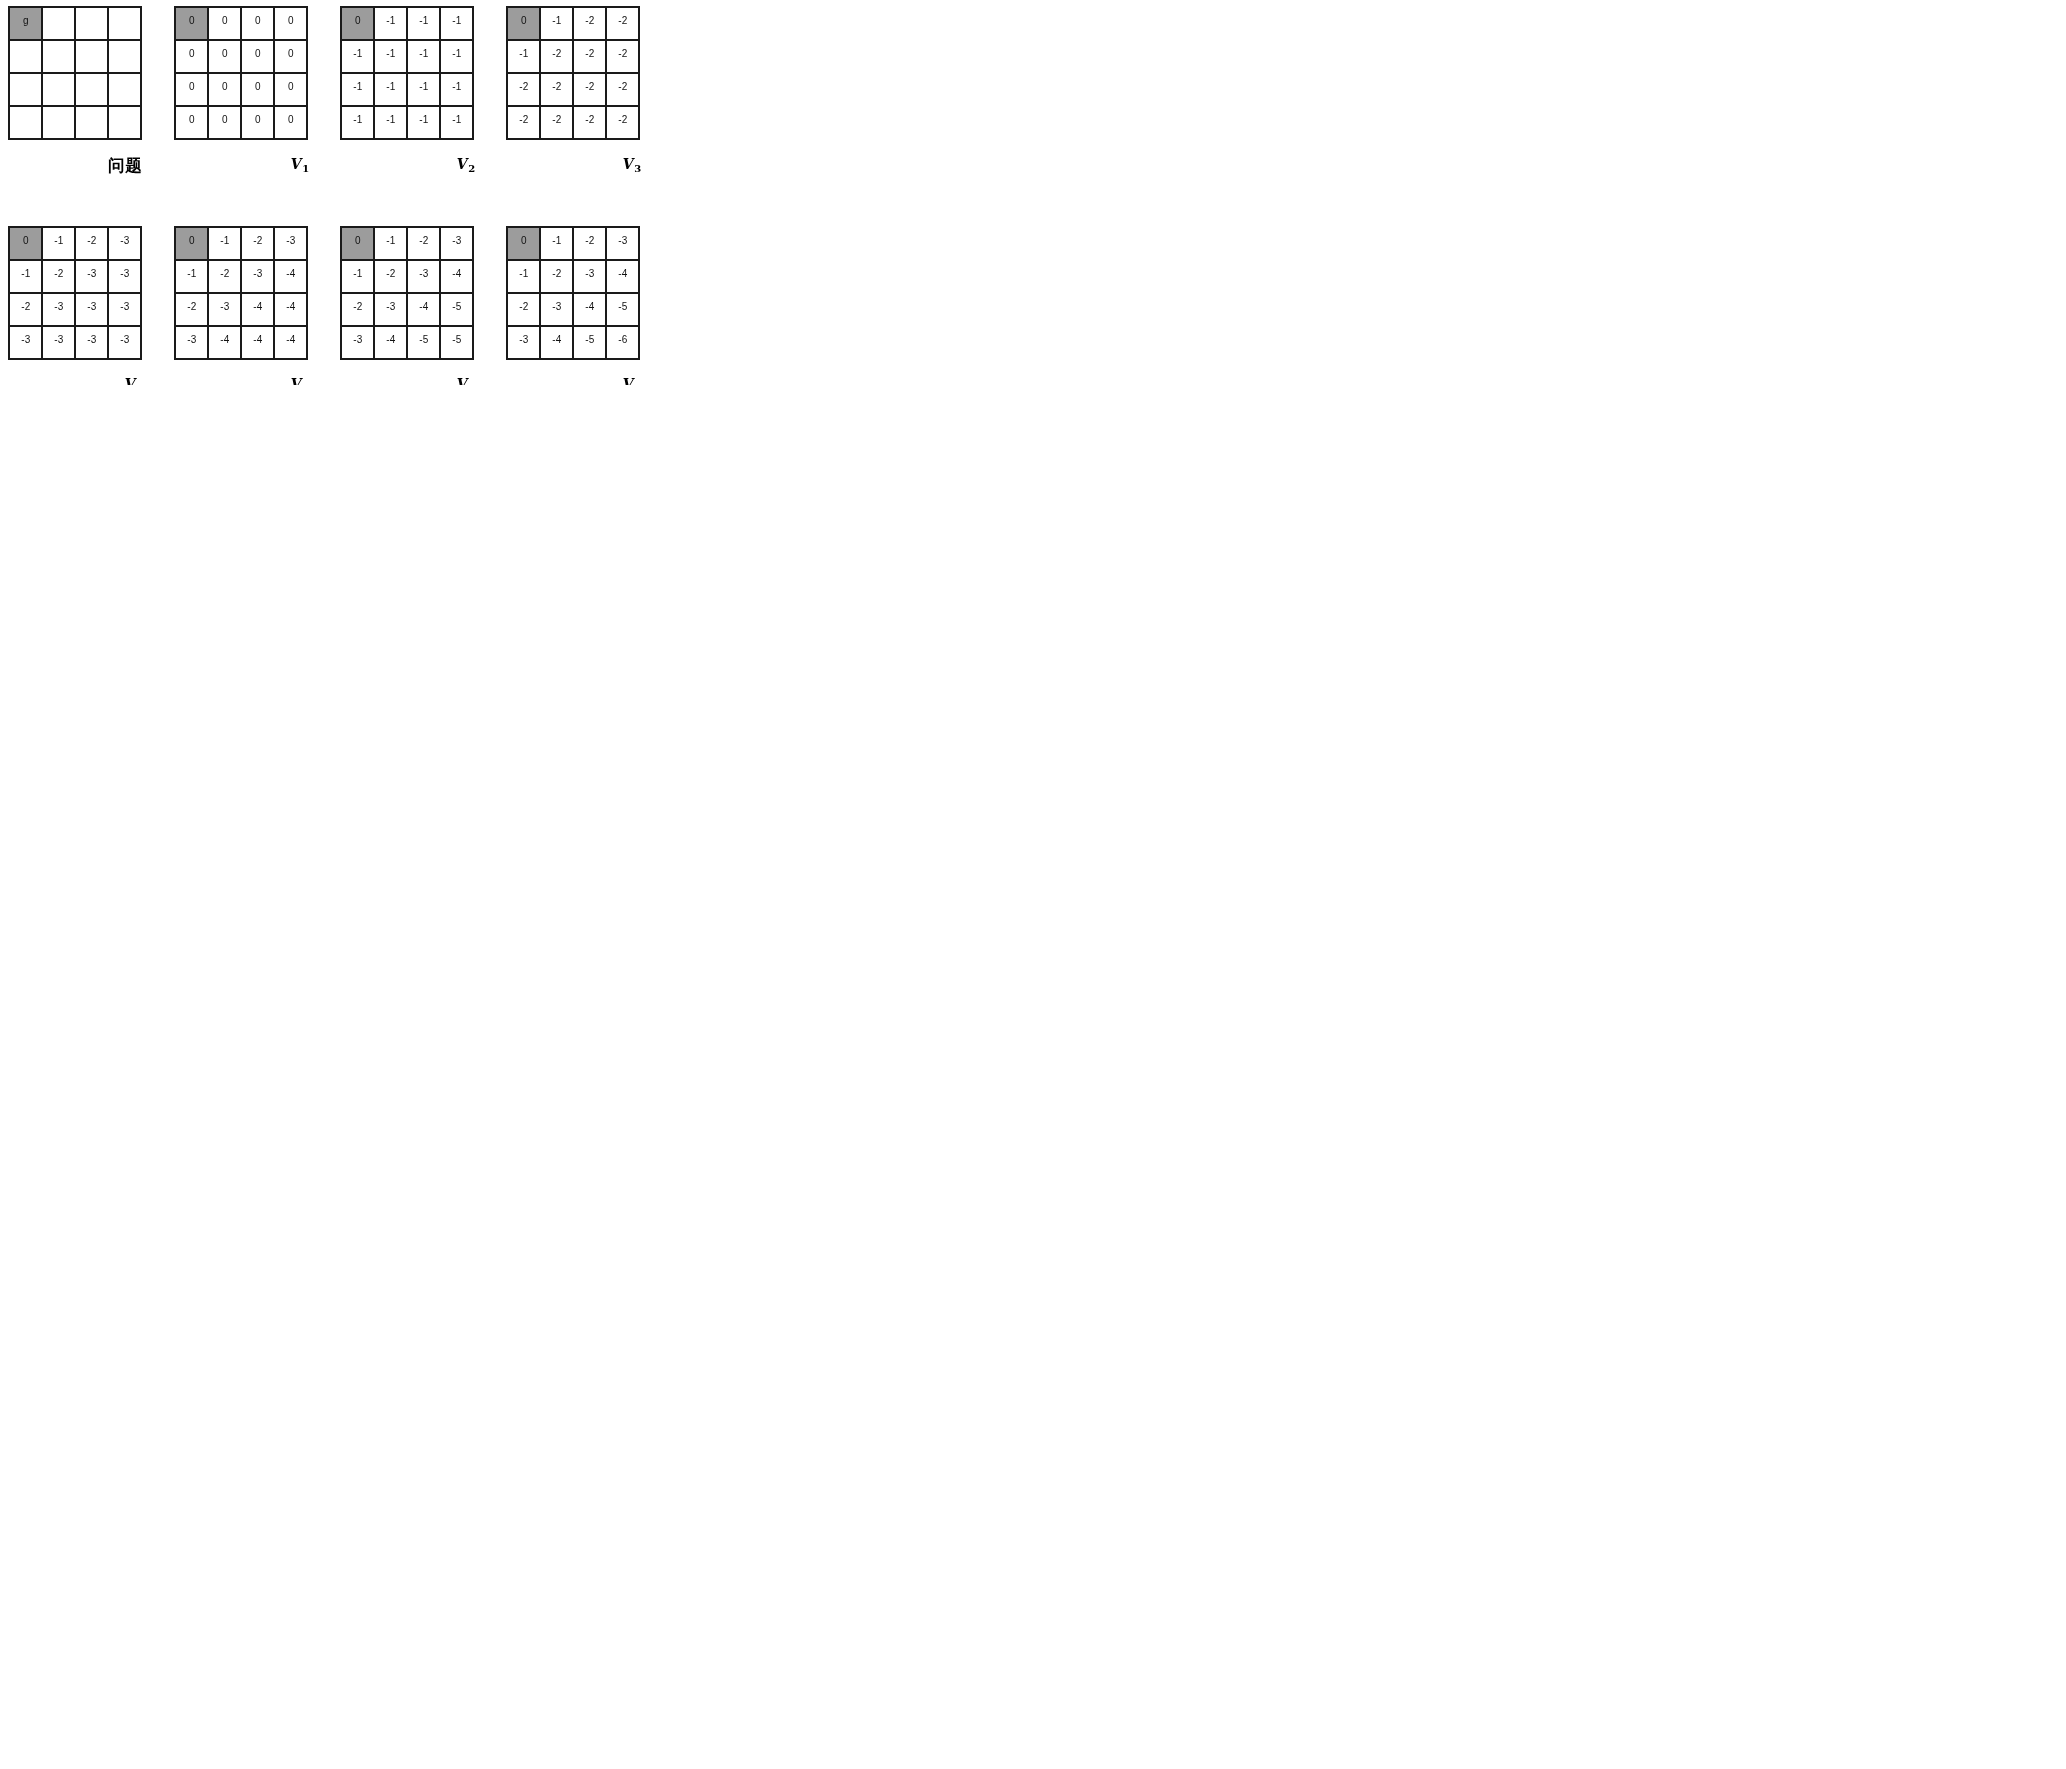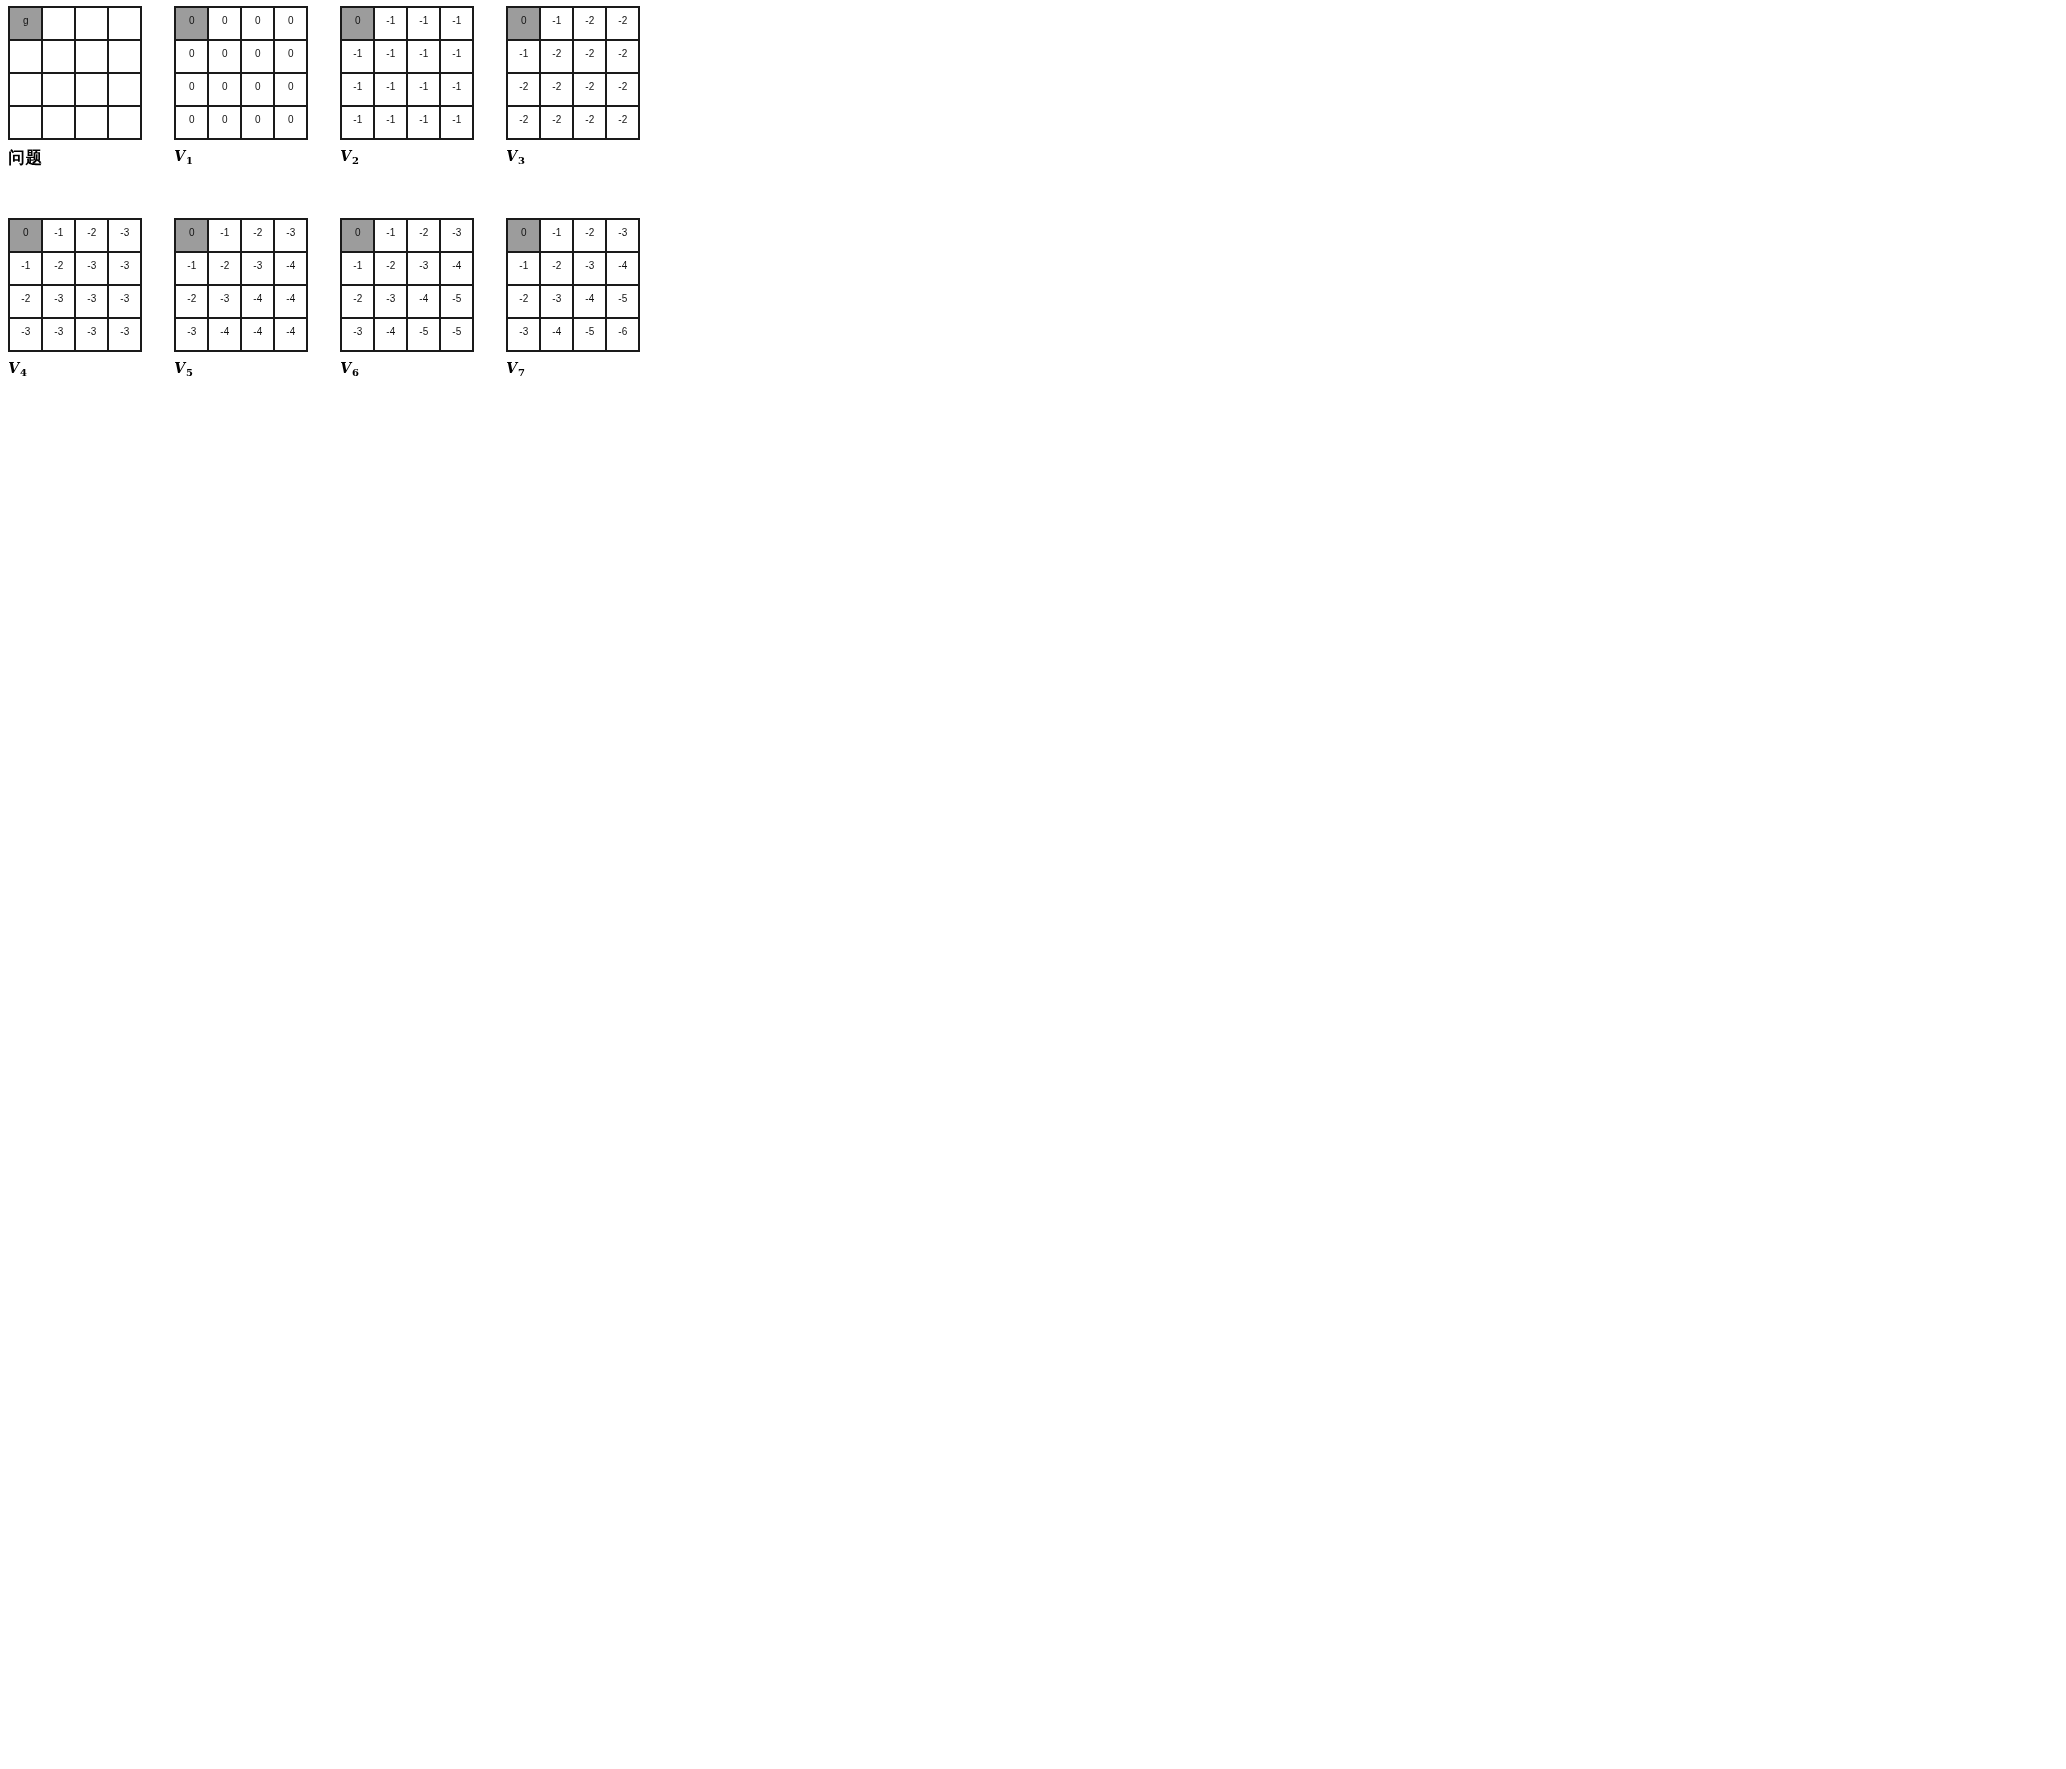--- a/index.html
+++ b/index.html
@@ -40,24 +40,24 @@
     color: var(--text);
     font-size: 10px;
     font-weight: 400;
     display: flex;
     align-items: center;
     justify-content: center;
     padding-bottom: 5px;
   }
   .cell.goal { background: var(--goal-bg); }
   .fig-label {
-    margin-top: 9px;
+    margin-top: 17px;
     height: 23px;
     width: 135px;
-    text-align: left;
+    text-align: right;
     font-family: "DejaVu Serif", serif;
     color: #000000;
     line-height: 1.1;
   }
   .label-base {
     font-size: 14px;
     font-weight: 700;
     font-style: italic;
   }
   .label-sub {

